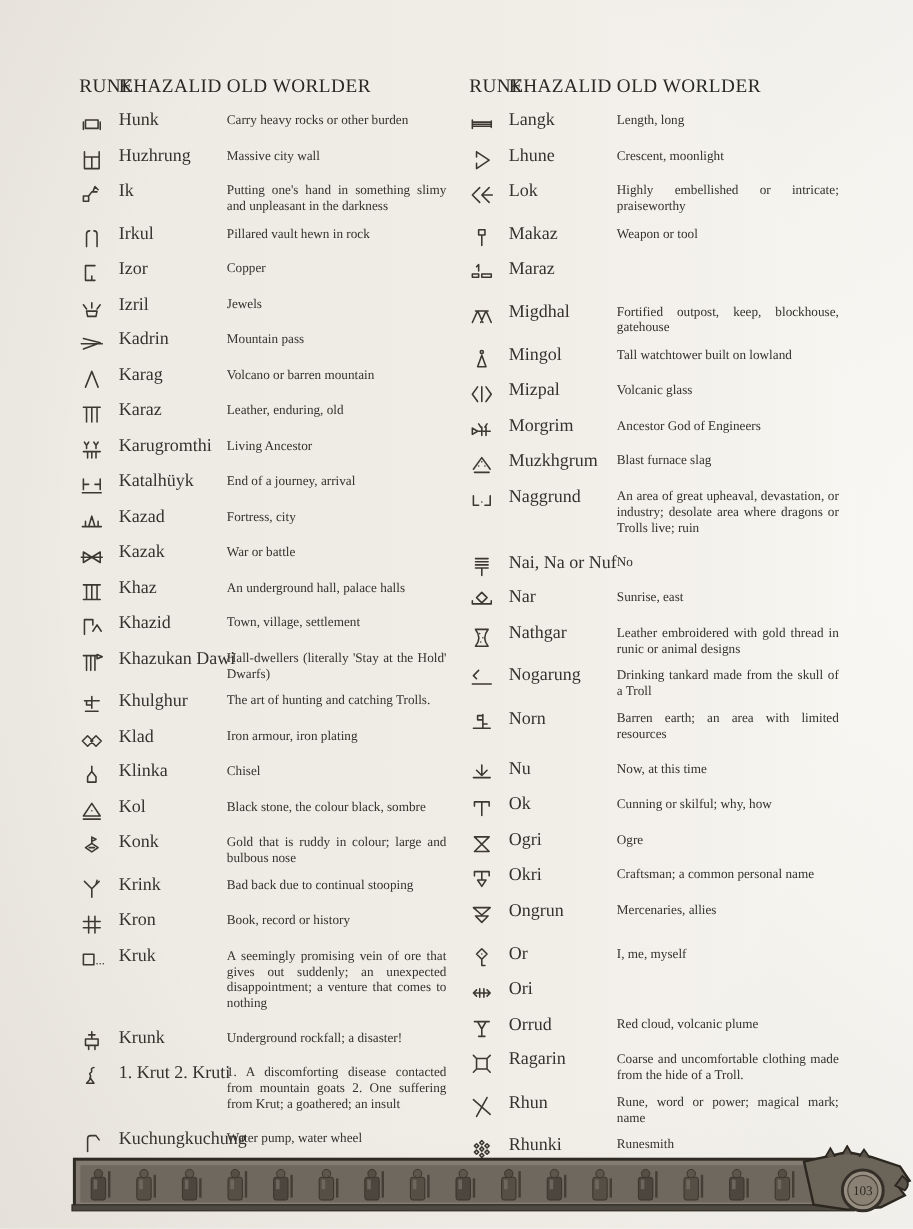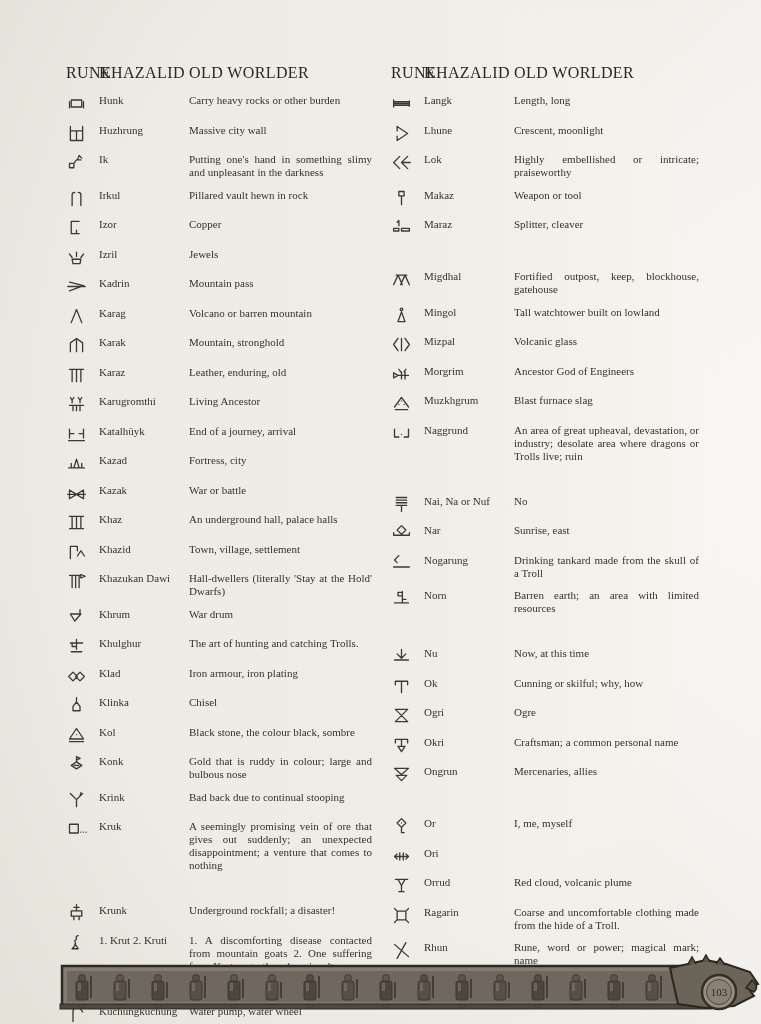--- a/index.html
+++ b/index.html
@@ -10,25 +10,25 @@
     color:#33312c;
   }
   .page-shade{position:absolute;inset:0;pointer-events:none;
     background:radial-gradient(ellipse at 50% 45%, rgba(0,0,0,0) 60%, rgba(60,50,30,0.05) 100%);}
   .col{position:absolute;top:64px;}
   .col.left{left:66px;width:308px;}
   .col.right{left:391px;width:310px;}
   .hdr-row{display:grid;grid-template-columns:33px 90px 1fr;margin-bottom:12px;}
   .hdr{font-weight:normal;font-size:16px;letter-spacing:.4px;color:#2a2823;}
   .row{display:grid;grid-template-columns:33px 90px 1fr;margin-bottom:9.5px;}
-  .row.gap{margin-top:32px;}
+  .row.gap{margin-top:16px;}
   .cell-rune{padding-top:0px;}
   .rune-svg{width:21px;height:21px;display:block;margin-top:-1px;}
   .rune-svg path{stroke:#3c3931;stroke-width:1.5;fill:none;stroke-linecap:round;stroke-linejoin:round;}
-  .cell-khaz{font-size:11px;line-height:13px;white-space:nowrap;color:#34322c;}
+  .cell-khaz{font-size:15px;line-height:13px;white-space:nowrap;color:#34322c;}
   .cell-old{font-size:11px;line-height:13px;text-align:justify;color:#34322c;padding-right:2px;}
   .banner{position:absolute;left:58px;top:954px;width:703px;height:68px;}
   .pgnum{font-family:"Liberation Serif",serif;font-size:11px;fill:#2e2a24;}
 </style>
 </head>
 <body>
 
 <div class="page-shade"></div>
 
 <div class="col left">
@@ -106,29 +106,20 @@
           <svg viewBox="0 0 24 24" class="rune-svg">
             <path d="M6 19 L12 4 L18 19"></path>
           </svg>
         </div>
         <div class="cell-khaz">Karag</div>
         <div class="cell-old">Volcano or barren mountain</div>
       </div>
       <div class="row">
         <div class="cell-rune">
           <svg viewBox="0 0 24 24" class="rune-svg">
-            <path d="M5 19 V9 L12 4 L19 9 V19 M12 4 V19"></path>
-          </svg>
-        </div>
-        <div class="cell-khaz">Karak</div>
-        <div class="cell-old">Mountain, stronghold</div>
-      </div>
-      <div class="row">
-        <div class="cell-rune">
-          <svg viewBox="0 0 24 24" class="rune-svg">
             <path d="M4 5 H20 M7 5 V19 M12 5 V19 M17 5 V19"></path>
           </svg>
         </div>
         <div class="cell-khaz">Karaz</div>
         <div class="cell-old">Leather, enduring, old</div>
       </div>
       <div class="row">
         <div class="cell-rune">
           <svg viewBox="0 0 24 24" class="rune-svg">
             <path d="M7 7 L5 4 M7 7 L9 4 M7 7 V10 M16 7 L14 4 M16 7 L18 4 M16 7 V10 M4 13 H20 M8 13 V19 M12 13 V19 M16 13 V19"></path>
@@ -187,29 +178,20 @@
           <svg viewBox="0 0 24 24" class="rune-svg">
             <path d="M4 5 H17 M7 5 V19 M11 5 V19 M15 5 V19 M17 4 L22 6 L17 8 Z"></path>
           </svg>
         </div>
         <div class="cell-khaz">Khazukan Dawi</div>
         <div class="cell-old">Hall-dwellers (literally 'Stay at the Hold' Dwarfs)</div>
       </div>
       <div class="row">
         <div class="cell-rune">
           <svg viewBox="0 0 24 24" class="rune-svg">
-            <path d="M16 3 V8 M5 8 H17 L10 16 Z"></path>
-          </svg>
-        </div>
-        <div class="cell-khaz">Khrum</div>
-        <div class="cell-old">War drum</div>
-      </div>
-      <div class="row">
-        <div class="cell-rune">
-          <svg viewBox="0 0 24 24" class="rune-svg">
             <path d="M12 4 V15 M5 8 H19 M7 8 V12 H12 M6 18 H18"></path>
           </svg>
         </div>
         <div class="cell-khaz">Khulghur</div>
         <div class="cell-old">The art of hunting and catching Trolls.</div>
       </div>
       <div class="row">
         <div class="cell-rune">
           <svg viewBox="0 0 24 24" class="rune-svg">
             <path d="M8 7 L13 12 L8 17 L3 12 Z M16 7 L21 12 L16 17 L11 12 Z"></path>
@@ -246,20 +228,29 @@
         <div class="cell-old">Gold that is ruddy in colour; large and bulbous nose</div>
       </div>
       <div class="row">
         <div class="cell-rune">
           <svg viewBox="0 0 24 24" class="rune-svg">
             <path d="M12 19 V11 M12 11 L5 4 M12 11 L19 4 M16 7 L17 3"></path>
           </svg>
         </div>
         <div class="cell-khaz">Krink</div>
         <div class="cell-old">Bad back due to continual stooping</div>
+      </div>
+      <div class="row">
+        <div class="cell-rune">
+          <svg viewBox="0 0 24 24" class="rune-svg">
+            <path d="M9 4 V20 M15 4 V20 M4 9 H20 M4 15 H20"></path>
+          </svg>
+        </div>
+        <div class="cell-khaz">Kron</div>
+        <div class="cell-old">Book, record or history</div>
       </div>
       <div class="row">
         <div class="cell-rune">
           <svg viewBox="0 0 24 24" class="rune-svg">
             <path d="M4 6 H14 V16 H4 Z M17 15 L17.01 15 M20 15 L20.01 15 M23 15 L23.01 15"></path>
           </svg>
         </div>
         <div class="cell-khaz">Kruk</div>
         <div class="cell-old">A seemingly promising vein of ore that gives out suddenly; an unexpected disappointment; a venture that comes to nothing</div>
       </div>
@@ -336,21 +327,20 @@
         <div class="cell-khaz">Makaz</div>
         <div class="cell-old">Weapon or tool</div>
       </div>
       <div class="row">
         <div class="cell-rune">
           <svg viewBox="0 0 24 24" class="rune-svg">
             <path d="M9 4 V10 M7 6 L9 4 M3 13 H9 V16 H3 Z M12 13 H21 V16 H12 Z"></path>
           </svg>
         </div>
         <div class="cell-khaz">Maraz</div>
-        <div class="cell-old">Splitter, cleaver</div>
       </div>
       <div class="row gap">
         <div class="cell-rune">
           <svg viewBox="0 0 24 24" class="rune-svg">
             <path d="M3 18 L8 7 L13 18 M11 18 L16 7 L21 18 M6 7 H18"></path>
           </svg>
         </div>
         <div class="cell-khaz">Migdhal</div>
         <div class="cell-old">Fortified outpost, keep, blockhouse, gatehouse</div>
       </div>
@@ -409,20 +399,29 @@
         <div class="cell-old">No</div>
       </div>
       <div class="row">
         <div class="cell-rune">
           <svg viewBox="0 0 24 24" class="rune-svg">
             <path d="M12 3 L17 8 L12 13 L7 8 Z M3 14 H21 M3 14 V11 M21 14 V11"></path>
           </svg>
         </div>
         <div class="cell-khaz">Nar</div>
         <div class="cell-old">Sunrise, east</div>
+      </div>
+      <div class="row">
+        <div class="cell-rune">
+          <svg viewBox="0 0 24 24" class="rune-svg">
+            <path d="M6 4 H18 M6 20 H18 M6 4 C10 9 10 15 6 20 M18 4 C14 9 14 15 18 20 M10 8 L10.01 8 M13 12 L13.01 12 M11 16 L11.01 16"></path>
+          </svg>
+        </div>
+        <div class="cell-khaz">Nathgar</div>
+        <div class="cell-old">Leather embroidered with gold thread in runic or animal designs</div>
       </div>
       <div class="row">
         <div class="cell-rune">
           <svg viewBox="0 0 24 24" class="rune-svg">
             <path d="M9 3 L4 8 L7 11 M3 16 H21"></path>
           </svg>
         </div>
         <div class="cell-khaz">Nogarung</div>
         <div class="cell-old">Drinking tankard made from the skull of a Troll</div>
       </div>

